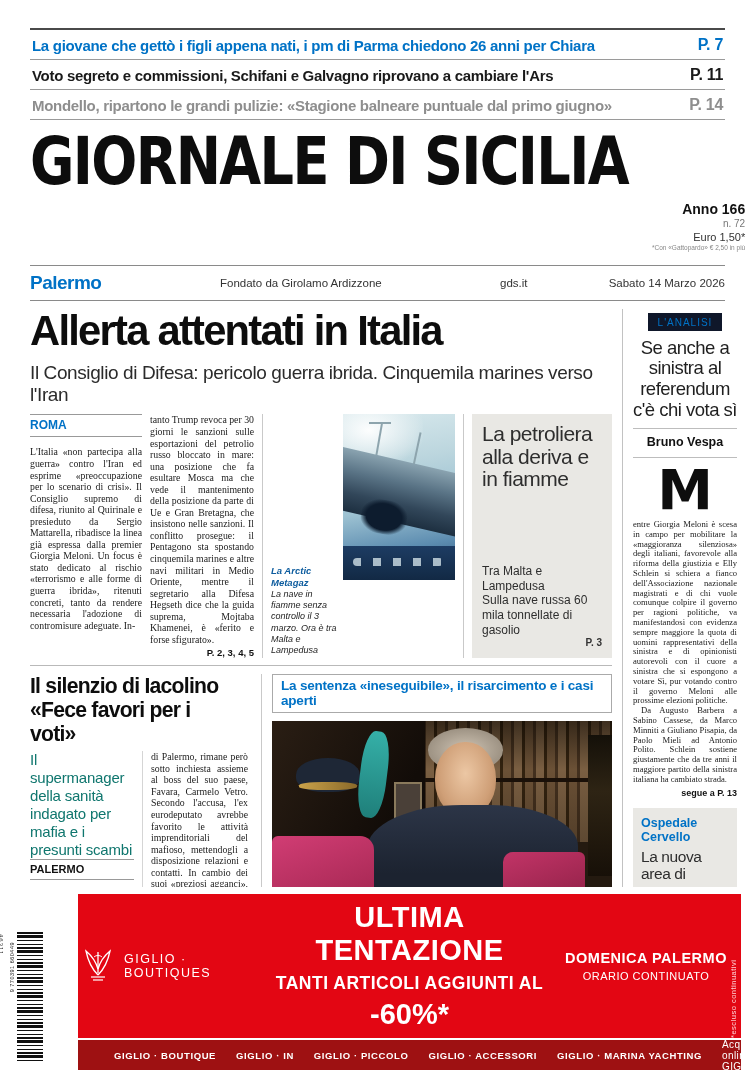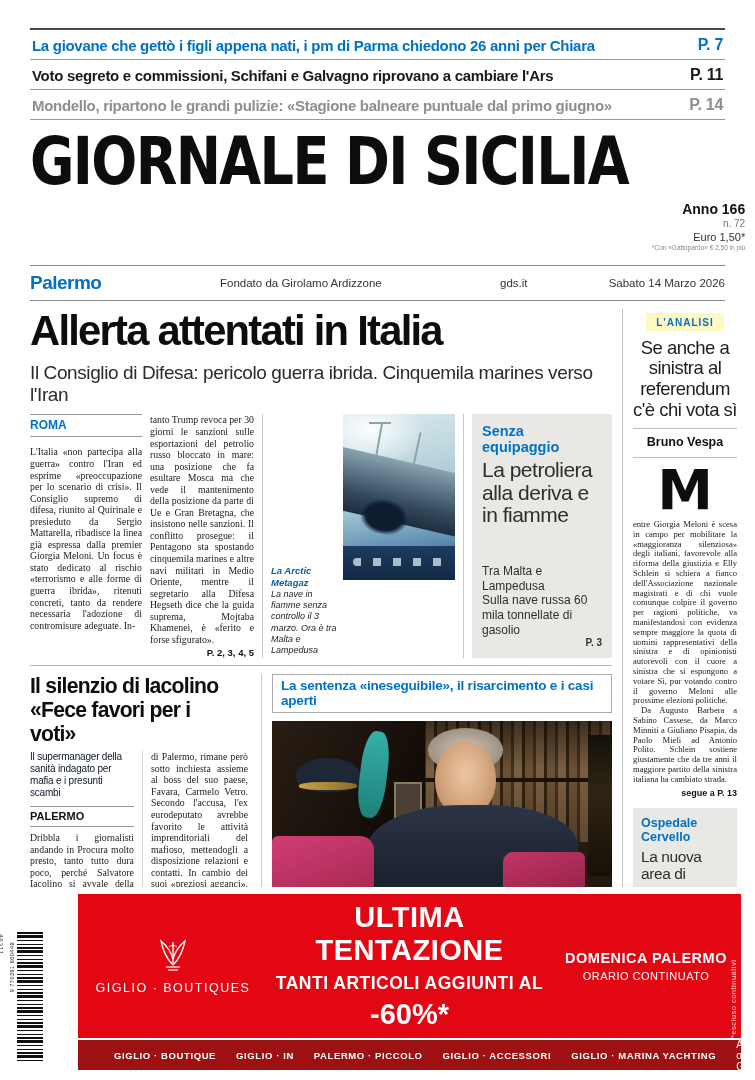--- a/index.html
+++ b/index.html
@@ -68,21 +68,21 @@
   .main-hr { border:none; border-top:1px solid #b9b9b9; margin:7px 0 8px 0; }
 
   .mid-row { display:flex; }
   .mid-left { width:232px; border-right:1px solid #c9c9c9; padding-right:13px; }
   .mid-right { flex:1; padding-left:10px; }
 
   .iac-hl { font-size:22.5px; font-weight:bold; letter-spacing:-0.8px; line-height:1.05; color:#0d0d0d; transform:scaleX(0.94); transform-origin:left; }
   .iac-cols { display:flex; gap:8px; margin-top:6px; }
   .iac-c1 { width:106px; }
   .iac-c2 { width:108px; border-left:1px solid #d5d5d5; padding-left:8px; }
-  .iac-sub { color:#0f172a; font-size:10px; line-height:1.2; margin-bottom:7px; letter-spacing:-0.2px; }
+  .iac-sub { color:#0f766e; font-size:15px; line-height:1.2; margin-bottom:0; letter-spacing:-0.2px; }
   .kicker2 { color:#111; font-weight:bold; font-size:11px; border-top:1px solid #999; border-bottom:1px solid #999; padding:3px 0 4px 0; margin-bottom:5px; }
 
   .con-kick { border:1px solid #aaa; padding:3px 8px 4px 8px; color:#0072c6; font-weight:bold; font-size:13.5px; letter-spacing:-0.2px; }
   .photo-contrada { margin-top:8px; width:100%; height:168px; position:relative; overflow:hidden; background:#241a10; }
   .bookwall { position:absolute; right:0; top:0; width:58%; height:72%; background:repeating-linear-gradient(90deg,#6b5136 0 8px,#43301e 8px 11px,#7a5f42 11px 19px,#32220f 19px 22px); }
   .bookshade { position:absolute; right:0; top:0; width:58%; height:72%; background:linear-gradient(180deg,rgba(10,6,2,0.55),rgba(10,6,2,0) 40%,rgba(10,6,2,0.25)); }
   .shelfline { position:absolute; right:0; top:34%; width:58%; height:4px; background:#1a1008; }
   .con-dark { position:absolute; left:0; top:0; width:45%; height:100%; background:linear-gradient(120deg,#2a1e14,#120c08 70%); }
   .con-hat { position:absolute; left:7%; top:22%; width:19%; height:20%; background:#1e2736; border-radius:50% 50% 42% 42%; }
   .con-hatband { position:absolute; left:8%; top:36%; width:17%; height:5%; background:linear-gradient(90deg,#caa24a,#8a6a2a); border-radius:40%; }
@@ -90,40 +90,40 @@
   .con-frame { position:absolute; left:36%; top:36%; width:8%; height:26%; background:#c9b99a; border:2px solid #8a7a5c; }
   .con-frame-in { width:100%; height:100%; background:#4a4038; }
   .con-hair { position:absolute; left:46%; top:4%; width:22%; height:26%; background:radial-gradient(ellipse,#cfc4b4,#9a8f80 75%); border-radius:50%; }
   .con-face { position:absolute; left:48%; top:12%; width:18%; height:45%; background:radial-gradient(ellipse at 50% 42%,#ecc7a4,#cf9f77 62%,#a97a52); border-radius:48%; }
   .con-sweater { position:absolute; left:28%; top:50%; width:62%; height:58%; background:linear-gradient(180deg,#2c3547,#1c2330 70%); border-radius:45% 42% 0 0; }
   .con-couch-l { position:absolute; left:0; bottom:0; width:30%; height:32%; background:linear-gradient(160deg,#d13d74,#a92955); border-radius:6px 14px 0 0; }
   .con-couch-r { position:absolute; right:8%; bottom:0; width:24%; height:22%; background:linear-gradient(160deg,#c23467,#98244c); border-radius:10px 6px 0 0; }
   .con-statue { position:absolute; right:0; top:8%; width:7%; height:84%; background:linear-gradient(180deg,#141009,#2e2414 40%,#171008); }
 
   
-  .rail-kick { display:inline-block; background:#fef9c3; color:#0072c6; font-weight:bold; font-size:10px; letter-spacing:1px; padding:4px 10px 3px 10px; margin-top:4px; }
+  .rail-kick { display:inline-block; background:#0f172a; color:#0072c6; font-weight:normal; font-size:10px; letter-spacing:1px; padding:4px 10px 3px 10px; margin-top:4px; }
   .rail-hl { font-size:18.5px; color:#1f1f1f; letter-spacing:-0.5px; line-height:1.12; margin-top:7px; }
   .rail-rule { border:none; border-top:1px solid #bdbdbd; margin:8px 0 6px 0; }
   .rail-author { font-size:12.5px; font-weight:bold; color:#111; }
   .dropcap { font-size:56px; font-weight:900; font-family:"DejaVu Sans",sans-serif; line-height:0.85; color:#0d0d0d; margin:8px 0 6px 0; text-align:center; }
   .rail-body { font-family:"Liberation Serif",serif; font-size:8.6px; line-height:1.14; text-align:justify; color:#1a1a1a; }
   .rail-body + .rail-body { text-indent:8px; }
   .rail-more { text-align:right; font-size:9px; font-weight:bold; margin-top:3px; }
   .rail-box { background:#e9e8e4; margin-top:10px; padding:8px 8px 7px 8px; text-align:left; }
   .rail-box .rbk { color:#0072c6; font-weight:bold; font-size:12.5px; }
   .rail-box .rbt { font-size:15.5px; color:#2e2e2e; letter-spacing:-0.4px; line-height:1.1; margin-top:4px; }
 
   
   .ad-zone { position:absolute; left:0; top:866px; width:755px; }
   .barcode { position:absolute; left:7px; top:38px; width:40px; height:132px; background:#fff; display:flex; }
   .bc-numtop { position:absolute; left:-3px; top:2px; font-size:6px; transform:rotate(90deg); transform-origin:left top; letter-spacing:1px; color:#222; }
   .bc-bars { margin-left:10px; width:26px; height:100%; background:repeating-linear-gradient(180deg,#111 0 2px,#fff 2px 3px,#111 3px 6px,#fff 6px 8px,#111 8px 9px,#fff 9px 12px,#111 12px 13px,#fff 13px 15px); }
   .bc-num { position:absolute; left:2px; top:10px; font-size:5.5px; color:#222; writing-mode:vertical-rl; transform:rotate(180deg); letter-spacing:0.5px; }
   .ad { margin-left:78px; width:663px; height:144px; background:#e30613; color:#fff; display:flex; align-items:center; position:relative; }
-  .ad-brand { width:190px; display:flex; flex-direction:column; align-items:center; gap:6px; }
+  .ad-brand { width:190px; display:flex; flex-direction:row; align-items:center; gap:6px; }
   .ad-brand .brand-name { font-size:12.5px; letter-spacing:1.5px; }
   .ad-center { flex:1; text-align:center; }
   .ad-title { font-size:29px; letter-spacing:0.5px; font-weight:bold; }
   .ad-line2 { font-size:17.5px; font-weight:bold; margin-top:6px; letter-spacing:0.5px; }
   .ad-discount { font-size:29px; font-weight:bold; margin-top:4px; }
   .ad-right { width:190px; text-align:center; }
   .ad-r1 { font-size:14.5px; font-weight:bold; letter-spacing:0.5px; }
   .ad-r2 { font-size:11px; margin-top:4px; letter-spacing:0.5px; }
   .ad-note { position:absolute; right:3px; top:0; bottom:0; display:flex; align-items:center; writing-mode:vertical-rl; transform:rotate(180deg); font-size:7.5px; letter-spacing:0.5px; color:#ffd5d8; }
   .footer-bar { margin-left:78px; margin-top:2px; width:663px; height:30px; background:#9e1112; color:#fff; display:flex; align-items:center; gap:20px; padding:0 20px 0 36px; }
@@ -196,21 +196,20 @@
             <div class="ship-mast2"></div>
             <div class="ship-crane"></div>
             <div class="ship-hull"></div>
             <div class="ship-hole"></div>
             <div class="ship-sea"></div>
             <div class="ship-wave"></div>
           </div>
         </div>
         <div class="vrule"></div>
         <div class="lead-box">
-          <div class="bkick">Senza equipaggio</div>
           <div class="btitle">La petroliera alla deriva e in fiamme</div>
           <div class="btext">
             <div>Tra Malta e Lampedusa</div>
             <div>Sulla nave russa 60 mila tonnellate di gasolio</div>
             <div class="bpage">P. 3</div>
           </div>
         </div>
       </div>
 
       <hr class="main-hr">
@@ -304,20 +303,20 @@
       <div class="ad-right">
         <div class="ad-r1">DOMENICA PALERMO</div>
         <div class="ad-r2">ORARIO CONTINUATO</div>
       </div>
       <div class="ad-note">*escluso continuativi</div>
     </div>
 
     <div class="footer-bar">
       <span class="fb-item">GIGLIO · BOUTIQUE</span>
       <span class="fb-item">GIGLIO · IN</span>
-      <span class="fb-item">PALERMO · PICCOLO</span>
+      <span class="fb-item">GIGLIO · PICCOLO</span>
       <span class="fb-item">GIGLIO · ACCESSORI</span>
       <span class="fb-item">GIGLIO · MARINA YACHTING</span>
       <span class="fb-online">Acquista online su GIGLIO.COM</span>
     </div>
   </div>
 
 </div>
 
 </body></html>

